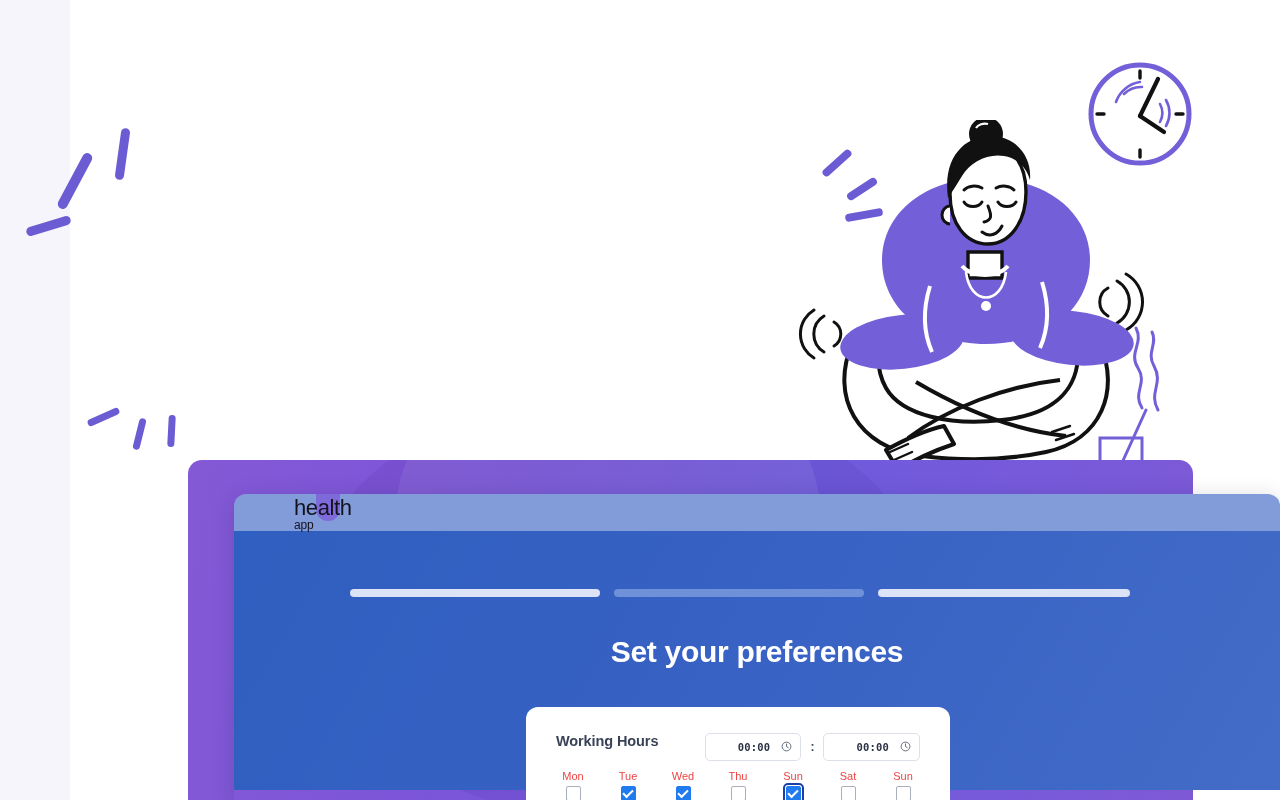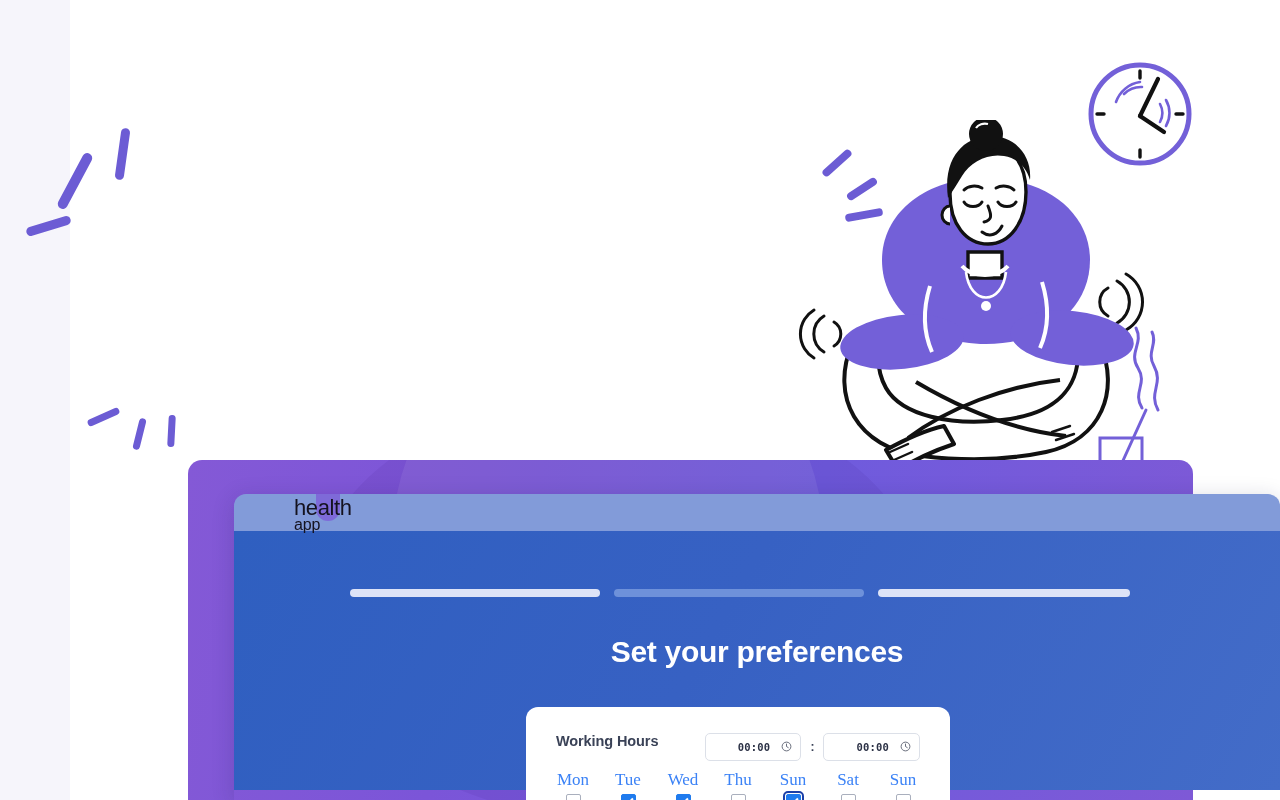--- a/index.html
+++ b/index.html
@@ -80,21 +80,21 @@
     content: ""; position: absolute; left: 0; top: -4px; width: 24px; height: 12px;
     background: #7E62D8; border-radius: 12px 12px 0 0;
   }
   .logo .w-health {
     position: relative; z-index: 1;
     font-size: 22px; font-weight: 400; color: #14121F; letter-spacing: -.4px;
     line-height: 22px; display: block;
   }
   .logo .w-app {
     position: relative; z-index: 1;
-    font-size: 16px; font-weight: 400; color: #14121F; letter-spacing: -.2px;
+    font-size: 12px; font-weight: 400; color: #14121F; letter-spacing: -.2px;
     line-height: 12px; display: block;
   }
   .app-body {
     position: relative; height: 259px; width: 100%;
     background: linear-gradient(120deg, #2F5FC0 0%, #3761C3 45%, #436CC8 100%);
   }
 
   
   .steps {
     position: absolute; left: 116px; top: 58px;
@@ -133,21 +133,21 @@
     font-size: 10.5px; font-weight: 700; color: #2C3246; letter-spacing: .2px; padding-left: 24px;
   }
   .time-colon { font-size: 12px; font-weight: 700; color: #3A4257; }
 
   
   .days {
     display: flex; justify-content: space-between;
     padding: 9px 26px 0 26px;
   }
   .day { display: flex; flex-direction: column; align-items: center; gap: 4px; width: 42px; }
-  .day-label { font-size: 17px; color: #3b82f6; font-family: Liberation Serif, serif; }
+  .day-label { font-size: 11px; color: #ef4444; }
   .cb {
     width: 15px; height: 15px; border-radius: 2px;
     border: 1px solid #A9AFBD; background: #fff;
     display: flex; align-items: center; justify-content: center;
   }
   .cb.on { background: #1F7BEE; border-color: #1F7BEE; }
   .cb.on::after {
     content: ""; width: 8px; height: 4px;
     border-left: 2px solid #fff; border-bottom: 2px solid #fff;
     transform: rotate(-45deg) translate(1px,-1px);

